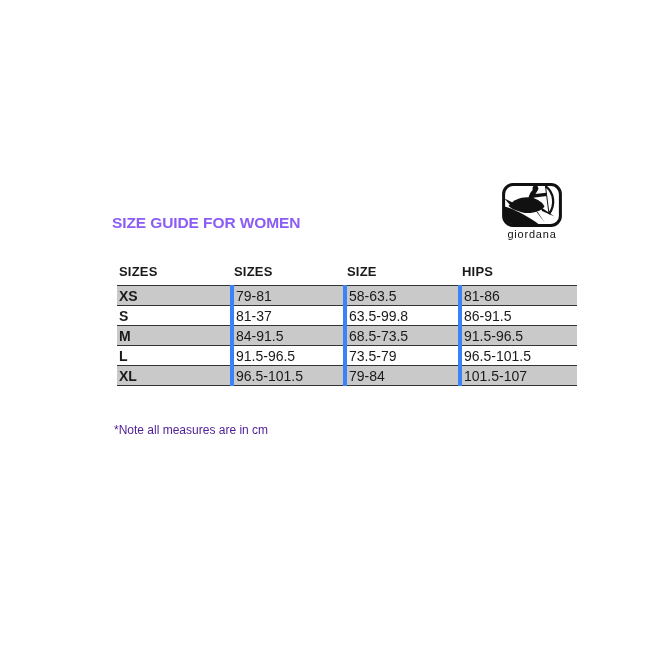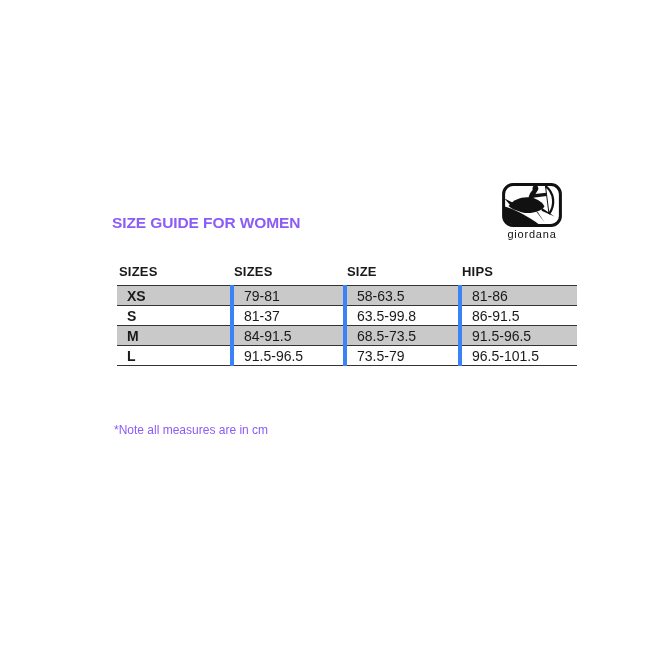--- a/index.html
+++ b/index.html
@@ -70,42 +70,42 @@
     font-weight: 700;
     letter-spacing: 0.2px;
     padding: 0 0 2px 2px;
     border-bottom: 1px solid #333;
     background: #ffffff;
   }
   .size-table td {
     height: 19px;
     font-size: 14px;
     vertical-align: middle;
-    padding: 0 0 0 10px;
+    padding: 0 0 0 2px;
     border-bottom: 1px solid #333;
     white-space: nowrap;
     overflow: hidden;
   }
   .size-table tbody td + td {
     border-left: 4px solid #3b82f6;
   }
   .size-table tbody tr:nth-child(odd) {
     background: var(--stripe, #c9c9c9);
   }
   .size-table td.size-col {
     font-weight: 700;
   }
 
   
   .note {
     position: absolute;
     left: 114px;
     top: 423px;
     font-size: 12px;
-    color: #8b5cf6;
+    color: #4c1d95;
     white-space: nowrap;
   }
 </style>
 </head>
 <body style="--stripe: #c9c9c9;">
 
 <div class="title-block">
   <div>SIZE GUIDE FOR WOMEN</div>
 </div>
 
@@ -167,16 +167,22 @@
         <td>84-91.5</td>
         <td>68.5-73.5</td>
         <td>91.5-96.5</td>
       </tr>
       <tr>
         <td class="size-col">L</td>
         <td>91.5-96.5</td>
         <td>73.5-79</td>
         <td>96.5-101.5</td>
       </tr>
+      <tr>
+        <td class="size-col">XL</td>
+        <td>96.5-101.5</td>
+        <td>79-84</td>
+        <td>101.5-107</td>
+      </tr>
     </tbody>
 </table>
 
 <div class="note">*Note all measures are in cm</div>
 
 </body></html>

